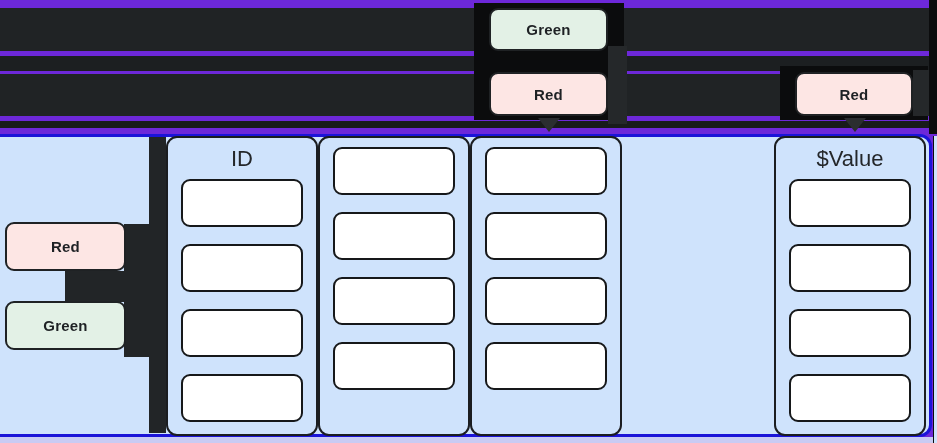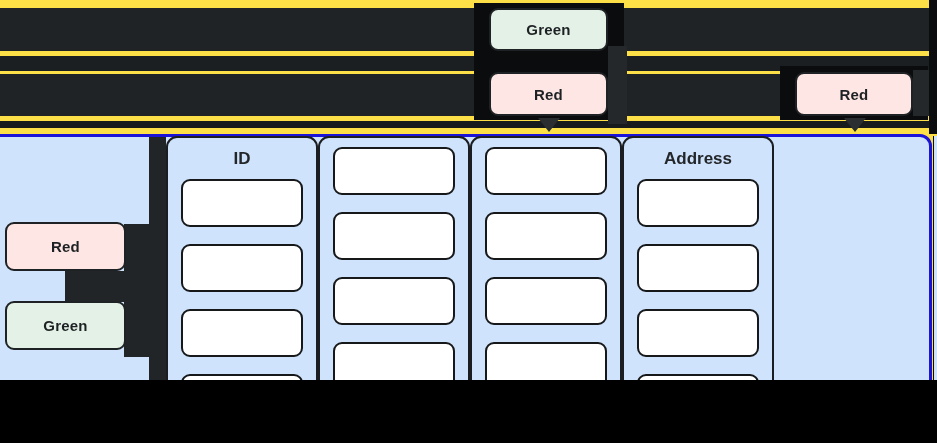--- a/index.html
+++ b/index.html
@@ -1,18 +1,18 @@
 <!DOCTYPE html>
 <html><head>
 <meta charset="utf-8">
 <style>
   html,body{margin:0;padding:0;background:#000;}
   .stage{
-    position:relative;width:937px;height:380px;overflow:hidden;
-    background:#fde047;
+    position:relative;width:937px;height:443px;overflow:hidden;
+    background:#6d28d9;
     font-family:"Liberation Sans",sans-serif;
   }
   
   .lane{position:absolute;left:0;width:937px;background:#202325;}
   .lane-a{top:8px;height:43px;}
   .lane-b{top:56px;height:15px;background:#1c1f21;}
   .lane-c{top:74px;height:42px;}
   .lane-d{top:121px;height:7px;background:#181b1b;}
   .lane-gap-right{position:absolute;left:929px;top:0;width:8px;height:134px;background:#0b0c0d;}
   
@@ -57,21 +57,21 @@
   .dk-b{left:65px;top:271px;width:59px;height:31px;}
   
   .col{
     position:absolute;top:136px;height:300px;width:152px;
     background:#cfe3fc;border:2px solid #1b1d20;border-radius:11px;box-sizing:border-box;
   }
   .col-0{left:166px;} .col-1{left:318px;} .col-2{left:470px;}
   .col-3{left:622px;} .col-4{left:774px;}
   .col-header{
     margin-top:10px;height:22px;line-height:22px;text-align:center;
-    font-size:17px;color:#24272a;font-weight:700;
+    font-size:22px;color:#24272a;font-weight:400;
   }
   .cells{display:flex;flex-direction:column;align-items:center;gap:17px;margin-top:9px;}
   .cell{
     width:122px;height:48px;background:#ffffff;
     border:2px solid #16181a;border-radius:9px;box-sizing:border-box;
   }
 </style>
 </head>
 <body>
 
@@ -136,22 +136,22 @@
     </div>
   </div>
   <div class="col col-2">
     <div class="cells">
       <div class="cell"></div>
       <div class="cell"></div>
       <div class="cell"></div>
       <div class="cell"></div>
     </div>
   </div>
-  <div class="col col-3">
-    <div class="col-header">Address</div>
+  <div class="col col-4">
+    <div class="col-header">$Value</div>
     <div class="cells">
       <div class="cell"></div>
       <div class="cell"></div>
       <div class="cell"></div>
       <div class="cell"></div>
     </div>
   </div>
 
 </div>
 

